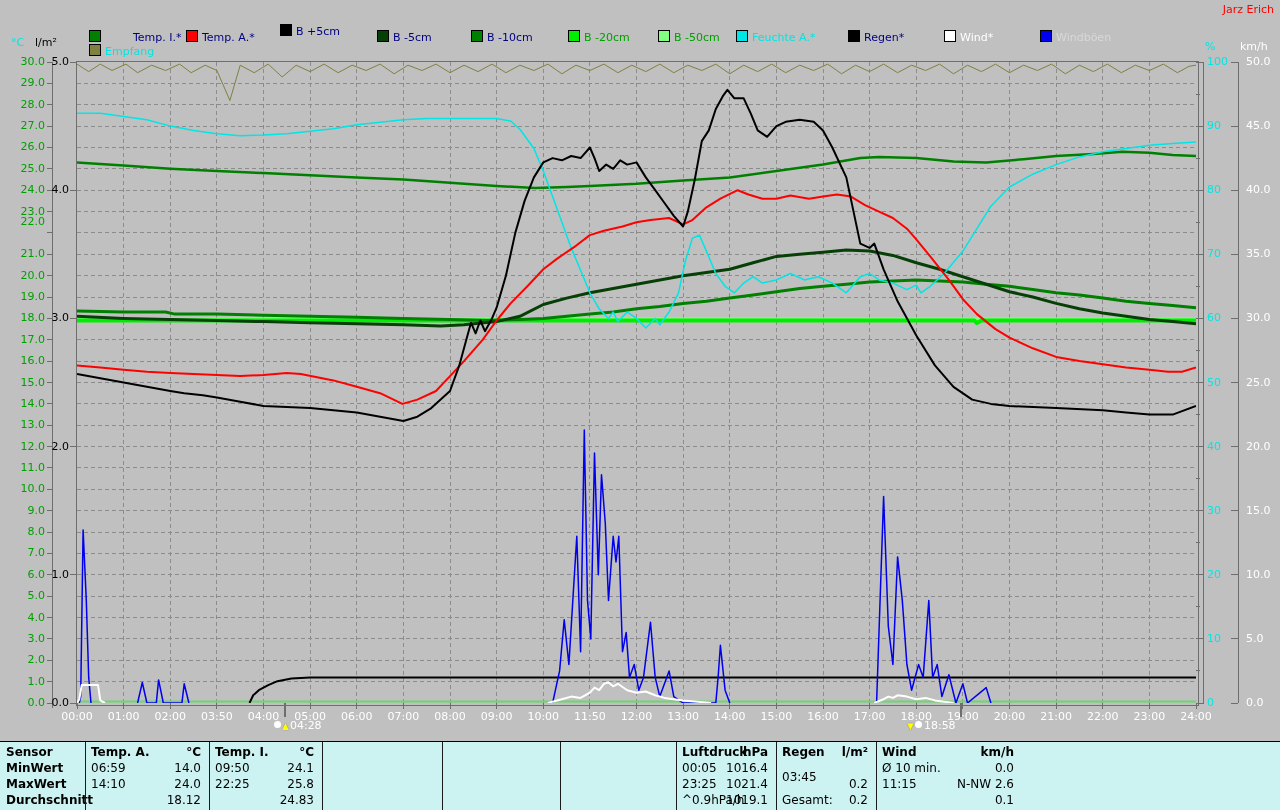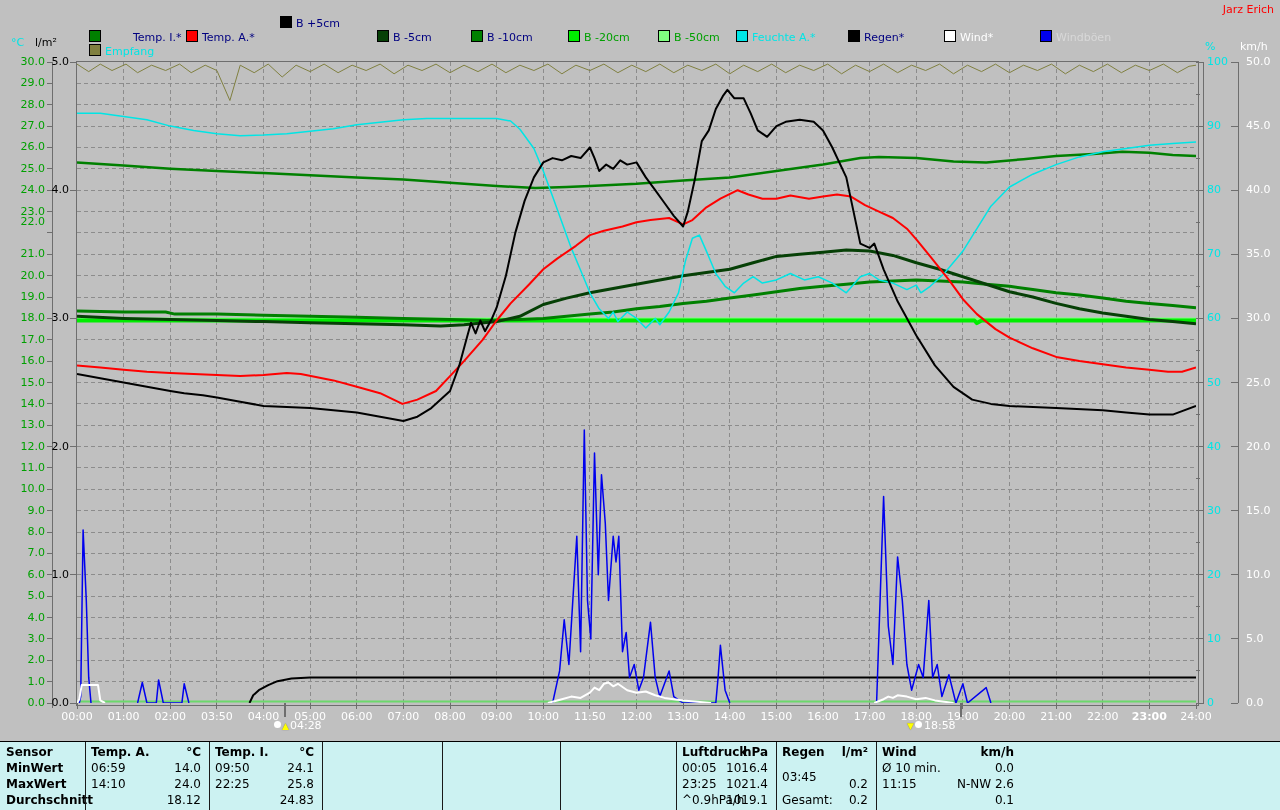--- a/index.html
+++ b/index.html
@@ -33,21 +33,21 @@
   <div class="abs author">Jarz Erich</div>
 
   <div class="abs unit" style="left:11px;top:36px;color:#00e5e5;">°C</div>
   <div class="abs unit" style="left:35px;top:36px;color:#000000;">l/m²</div>
   <div class="abs unit" style="left:1205px;top:40px;color:#00e5e5;">%</div>
   <div class="abs unit" style="left:1240px;top:40px;color:#ffffff;">km/h</div>
 
   <div id="legend">
       <div class="legend-item" style="left: 89px; top: 30px;"><span class="legend-swatch" style="background: rgb(0, 128, 0);"></span><span style="color: rgb(0, 0, 128); margin-left: 28px;">Temp. I.*</span></div>
       <div class="legend-item" style="left: 186px; top: 30px;"><span class="legend-swatch" style="background: rgb(255, 0, 0);"></span><span style="color: rgb(0, 0, 128);">Temp. A.*</span></div>
-      <div class="legend-item" style="left: 280px; top: 16px;"><span class="legend-swatch" style="background: rgb(0, 0, 0);"></span><span style="color: rgb(0, 0, 128);">B +5cm</span></div>
+      <div class="legend-item" style="left: 280px; top: 24px;"><span class="legend-swatch" style="background: rgb(0, 0, 0);"></span><span style="color: rgb(0, 0, 128);">B +5cm</span></div>
       <div class="legend-item" style="left: 377px; top: 30px;"><span class="legend-swatch" style="background: rgb(6, 64, 6);"></span><span style="color: rgb(0, 0, 128);">B -5cm</span></div>
       <div class="legend-item" style="left: 471px; top: 30px;"><span class="legend-swatch" style="background: rgb(0, 128, 0);"></span><span style="color: rgb(0, 0, 128);">B -10cm</span></div>
       <div class="legend-item" style="left: 568px; top: 30px;"><span class="legend-swatch" style="background: rgb(0, 238, 0);"></span><span style="color: rgb(0, 160, 0);">B -20cm</span></div>
       <div class="legend-item" style="left: 658px; top: 30px;"><span class="legend-swatch" style="background: rgb(128, 255, 128);"></span><span style="color: rgb(0, 160, 0);">B -50cm</span></div>
       <div class="legend-item" style="left: 736px; top: 30px;"><span class="legend-swatch" style="background: rgb(0, 229, 229);"></span><span style="color: rgb(0, 229, 229);">Feuchte A.*</span></div>
       <div class="legend-item" style="left: 848px; top: 30px;"><span class="legend-swatch" style="background: rgb(0, 0, 0);"></span><span style="color: rgb(0, 0, 128);">Regen*</span></div>
       <div class="legend-item" style="left: 944px; top: 30px;"><span class="legend-swatch" style="background: rgb(255, 255, 255);"></span><span style="color: rgb(255, 255, 255);">Wind*</span></div>
       <div class="legend-item" style="left: 1040px; top: 30px;"><span class="legend-swatch" style="background: rgb(0, 0, 238);"></span><span style="color: rgb(216, 216, 216);">Windböen</span></div>
       <div class="legend-item" style="left: 89px; top: 44px;"><span class="legend-swatch" style="background: rgb(128, 128, 64);"></span><span style="color: rgb(0, 229, 229);">Empfang</span></div>
     </div>
@@ -354,18 +354,18 @@
     <div class="axlab center" style="left: 896.25px; top: 711px; width: 40px; color: rgb(255, 255, 255);">18:00</div>
     <div class="tick" style="left: 962.375px; top: 703px; width: 1px; height: 6px;"></div>
     <div class="axlab center" style="left: 942.875px; top: 711px; width: 40px; color: rgb(255, 255, 255);">19:00</div>
     <div class="tick" style="left: 1009px; top: 703px; width: 1px; height: 6px;"></div>
     <div class="axlab center" style="left: 989.5px; top: 711px; width: 40px; color: rgb(255, 255, 255);">20:00</div>
     <div class="tick" style="left: 1055.62px; top: 703px; width: 1px; height: 6px;"></div>
     <div class="axlab center" style="left: 1036.12px; top: 711px; width: 40px; color: rgb(255, 255, 255);">21:00</div>
     <div class="tick" style="left: 1102.25px; top: 703px; width: 1px; height: 6px;"></div>
     <div class="axlab center" style="left: 1082.75px; top: 711px; width: 40px; color: rgb(255, 255, 255);">22:00</div>
     <div class="tick" style="left: 1148.88px; top: 703px; width: 1px; height: 6px;"></div>
-    <div class="axlab center" style="left: 1129.38px; top: 711px; width: 40px; color: rgb(255, 255, 255); font-weight: bold;">23:00</div>
+    <div class="axlab center" style="left: 1129.38px; top: 711px; width: 40px; color: rgb(255, 255, 255);">23:00</div>
     <div class="tick" style="left: 1195.5px; top: 703px; width: 1px; height: 6px;"></div>
     <div class="axlab center" style="left: 1176px; top: 711px; width: 40px; color: rgb(255, 255, 255);">24:00</div>
     <div class="tick" style="left: 284.274px; top: 703px; width: 2px; height: 14px;"></div>
     <div class="tick" style="left: 960.336px; top: 703px; width: 2px; height: 14px;"></div>
   </div>
 
 </body></html>

